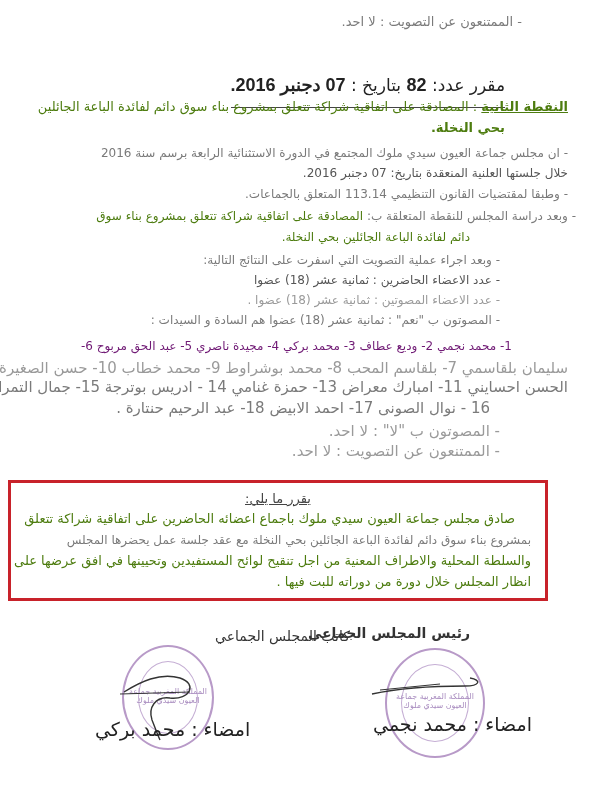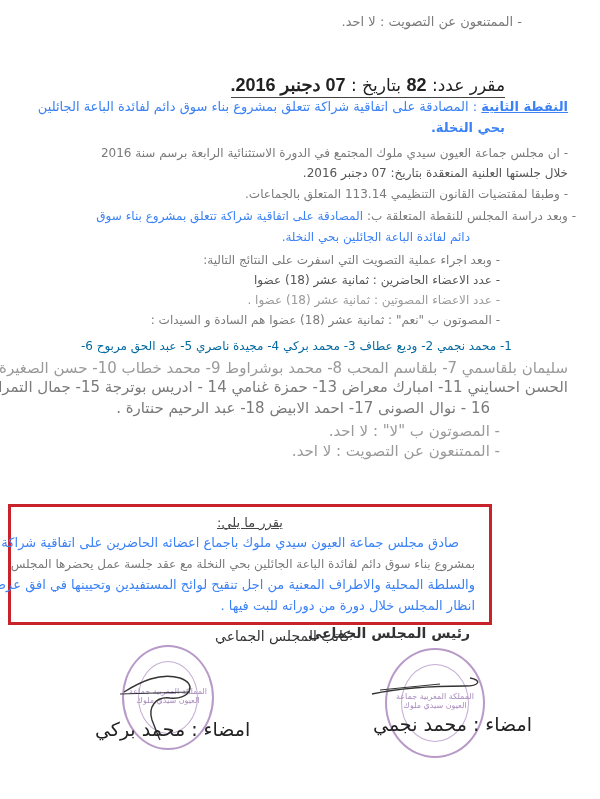--- a/index.html
+++ b/index.html
@@ -17,41 +17,41 @@
       direction: rtl;
     }
     .line {
       position: absolute;
       white-space: nowrap;
       direction: rtl;
       unicode-bidi: plaintext;
     }
     .faded { color: #7a7a7a; }
     .light { color: #9a9a9a; }
-    .dark { color: #3b82f6; }
+    .dark { color: #4d7c0f; }
     .bold { font-weight: bold; }
     .underline { text-decoration: underline; }
 
     .heading {
       font-size: 17px;
       color: #222;
       border-bottom: 1.5px solid #444;
-      padding-bottom: 1px;
+      padding-bottom: 11px;
     }
     .heading .num { font-weight: bold; font-family: "Liberation Sans", sans-serif; font-size: 18px; }
 
     .t13 { font-size: 13px; }
     .t12 { font-size: 12px; }
     .t11 { font-size: 15px; }
 
     .decision-box {
       position: absolute;
       left: 8px;
-      top: 504px;
-      width: 484px;
+      top: 480px;
+      width: 540px;
       height: 121px;
       border: 3px solid #c8222a;
       box-sizing: border-box;
       background: #fff;
     }
     .decision-box .line { right: 14px; }
 
     .sig-title {
       position: absolute;
       font-size: 14px;
@@ -109,21 +109,21 @@
   <span class="faded">- وبعد دراسة المجلس للنقطة المتعلقة ب:</span>
   <span class="dark">المصادقة على اتفاقية شراكة تتعلق بمشروع بناء سوق</span>
 </div>
 <div class="line t12 dark" style="right:130px; top:230px;">دائم لفائدة الباعة الجائلين بحي النخلة.</div>
 
 <div class="line t12 faded" style="right:100px; top:253px;">- وبعد اجراء عملية التصويت التي اسفرت على النتائج التالية:</div>
 <div class="line t12" style="right:100px; top:273px; color:#555;">- عدد الاعضاء الحاضرين : ثمانية عشر (18) عضوا</div>
 <div class="line t12 light" style="right:100px; top:293px;">- عدد الاعضاء المصوتين : ثمانية عشر (18) عضوا .</div>
 <div class="line t12 faded" style="right:100px; top:313px;">- المصوتون ب "نعم" : ثمانية عشر (18) عضوا هم السادة و السيدات :</div>
 
-<div class="line t12" style="right:88px; top:339px; color:#0369a1;">1- محمد نجمي 2- وديع عطاف 3- محمد بركي 4- مجيدة ناصري 5- عبد الحق مربوح 6-</div>
+<div class="line t12" style="right:88px; top:339px; color:#701a75;">1- محمد نجمي 2- وديع عطاف 3- محمد بركي 4- مجيدة ناصري 5- عبد الحق مربوح 6-</div>
 <div class="line t11 light" style="right:32px; top:359px;">سليمان بلقاسمي 7- بلقاسم المحب 8- محمد بوشراوط 9- محمد خطاب 10- حسن الصغيرة 11-</div>
 <div class="line t11 faded" style="right:32px; top:378px;">الحسن احسايني 11- امبارك معراض 13- حمزة غنامي 14 - ادريس بوترجة 15- جمال التمراوي</div>
 <div class="line t11 faded" style="right:110px; top:399px;">16 - نوال الصونى 17- احمد الابيض 18- عبد الرحيم حنتارة .</div>
 
 <div class="line t11 light" style="right:100px; top:422px;">- المصوتون ب "لا" : لا احد.</div>
 <div class="line t11 light" style="right:100px; top:442px;">- الممتنعون عن التصويت : لا احد.</div>
 
 <div class="decision-box">
   <div class="line t13 underline" style="right:0; left:0; text-align:center; top:8px; color:#444;">يقرر ما يلي:</div>
   <div class="line t12 faded" style="top:50px;">بمشروع بناء سوق دائم لفائدة الباعة الجائلين بحي النخلة مع عقد جلسة عمل يحضرها المجلس</div>

